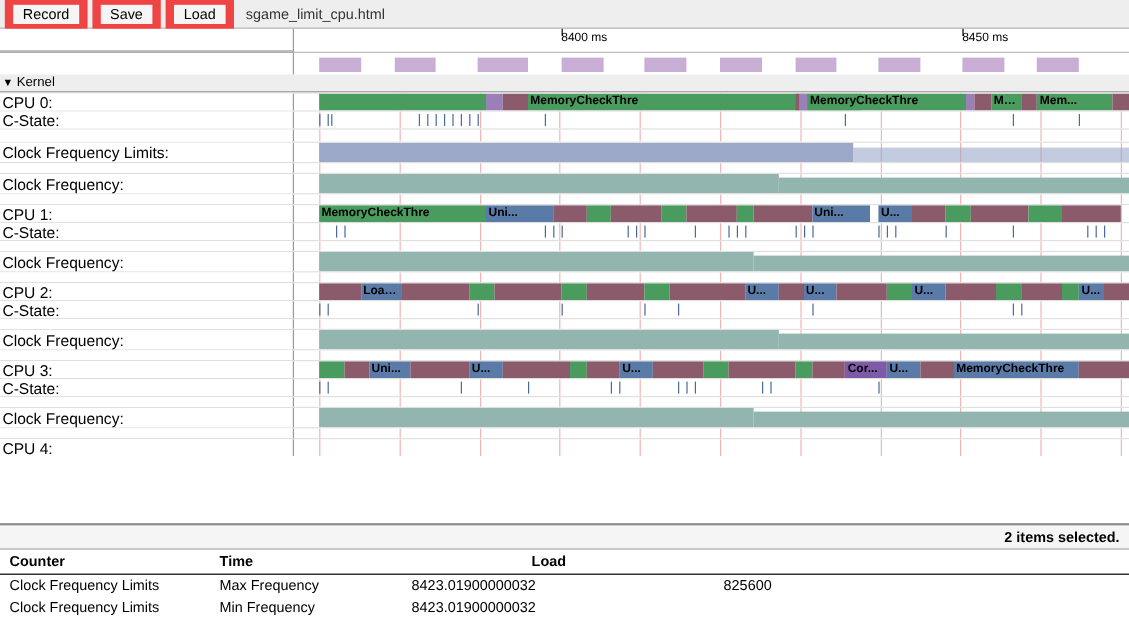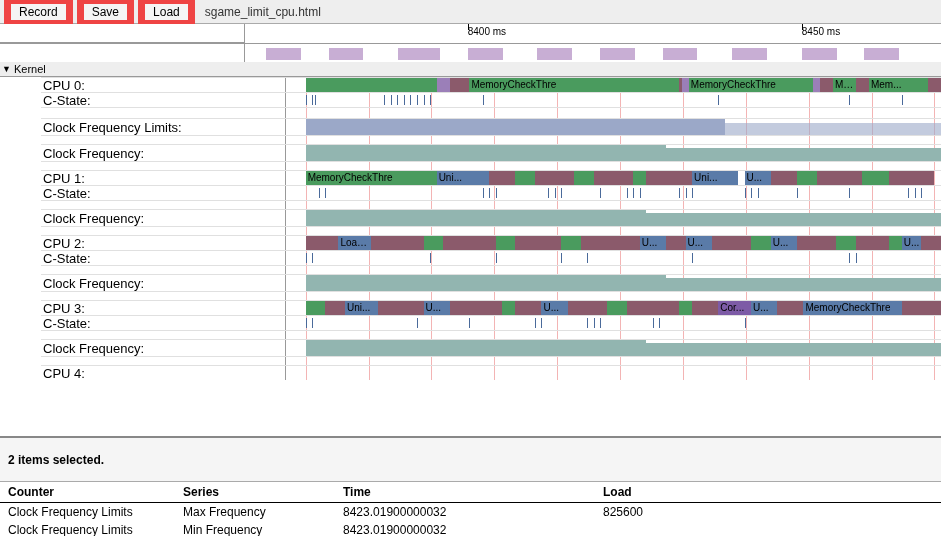--- a/index.html
+++ b/index.html
@@ -11,43 +11,43 @@
 
 .ruler-row { height: 20px; display: flex; border-bottom: 1px solid #999; position: relative; }
 .ruler-pane { flex: 0 0 245px; background: #fff; border-right: 1px solid #999; border-bottom: 1px solid #999; }
 .ruler-canvas { flex: 1; position: relative; background: #fff; font-size: 10px; }
 .ruler-tick { position: absolute; top: 2px; font-size: 10px; color: #000; }
 .ruler-mark { position: absolute; top: 0; width: 1px; height: 6px; background: #000; }
 
 .kernel-header { height: 15px; background: #eee; border-bottom: 1px solid #999; font-size: 11px; padding-left: 2px; display: flex; align-items: center; }
 .tri { font-size: 9px; margin-right: 3px; }
 
-.scroll-area { height: 377px; overflow: hidden; position: relative; margin-left: 41px; }
+.scroll-area { height: 377px; overflow: hidden; position: relative; }
 .row { display: flex; border-top: 1px solid #e0e0e0; }
 .row-label { flex: 0 0 245px; font-size: 13px; color: #000; padding-left: 2px; border-right: 1px solid #999; background: #fff; display: flex; align-items: center; }
 .row-track { flex: 1; position: relative; overflow: hidden; }
 
 .grid-lines { position: absolute; inset: 0; pointer-events: none; }
 .gl { position: absolute; top: 0; bottom: 0; width: 1px; background: rgba(220,40,40,0.35); }
 
 .bar-fill { position: absolute; top: 0; bottom: 0; }
 .green { background: #4a9b5e; }
 .purple { background: #9b7fb8; }
 .purple2 { background: #7d5ba6; }
 .maroon { background: #8b5a6b; }
 .blue { background: #5a7ba8; }
 .teal { background: #92b5b0; }
 .steel { background: #9ba8c8; }
 
-.seg-label { position: absolute; top: 1px; font-size: 10px; color: #000; white-space: nowrap; overflow: hidden; text-overflow: ellipsis; pointer-events: none; }
+.seg-label { position: absolute; top: 1px; font-size: 10px; color: #000; white-space: nowrap; overflow: hidden; text-overflow: ellipsis; pointer-events: none; font-weight: bold; }
 
 .tick-small { position: absolute; width: 1px; background: #4a6a9a; }
 
 .bottom-pane { position: absolute; left: 0; right: 0; bottom: 0; height: 100px; background: #fff; border-top: 2px solid #888; }
-.bottom-tabs { height: 44px; background: #f5f5f5; border-bottom: 1px solid #aaa; display: flex; align-items: center; padding: 0 8px; gap: 28px; }
+.bottom-tabs { height: 20px; background: #f5f5f5; border-bottom: 1px solid #aaa; display: flex; align-items: center; padding: 0 8px; gap: 28px; justify-content: flex-end; }
 .sel-label { font-size: 12px; font-weight: bold; }
 .tab-btn { background: #fff; border: 1px solid #aaa; font-size: 12px; padding: 3px 10px; }
 
 .table { width: 100%; font-size: 12px; }
 .thead { display: flex; font-weight: bold; border-bottom: 1px solid #000; padding: 3px 8px; }
 .trow { display: flex; padding: 2px 8px; }
 .col-counter { flex: 0 0 175px; }
 .col-series { flex: 0 0 160px; }
 .col-time { flex: 0 0 260px; }
 .col-value { flex: 1; }
@@ -693,21 +693,20 @@
     </div>
   </div>
 
 <div class="bottom-pane">
   <div class="bottom-tabs">
     <span class="sel-label">2 items selected.</span>
   </div>
   <div class="table">
     <div class="thead">
       <div class="col-counter">Counter</div>
-      <div class="col-series">Series</div>
       <div class="col-time">Time</div>
       <div class="col-value">Load</div>
     </div>
     <div class="trow">
       <div class="col-counter">Clock Frequency Limits</div>
       <div class="col-series">Max Frequency</div>
       <div class="col-time">8423.01900000032</div>
       <div class="col-value">825600</div>
     </div>
     <div class="trow">

